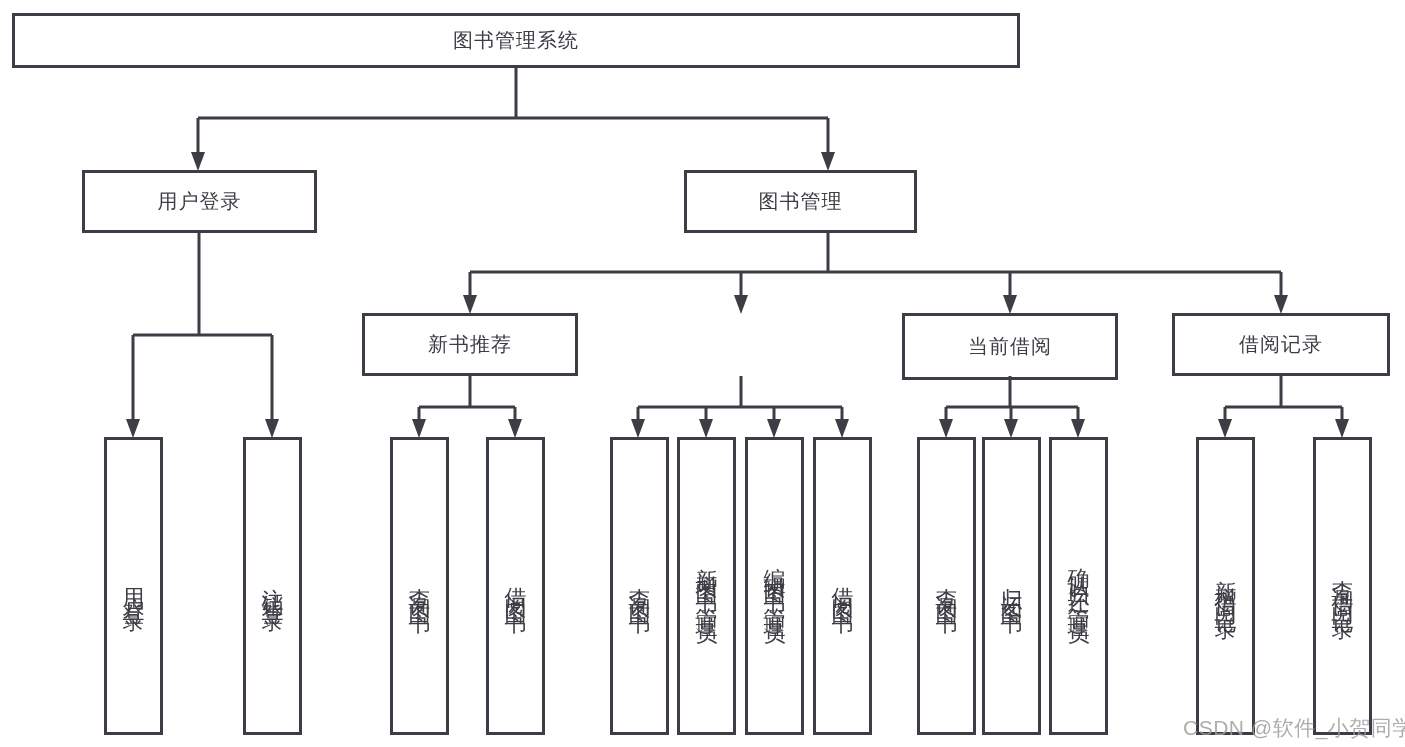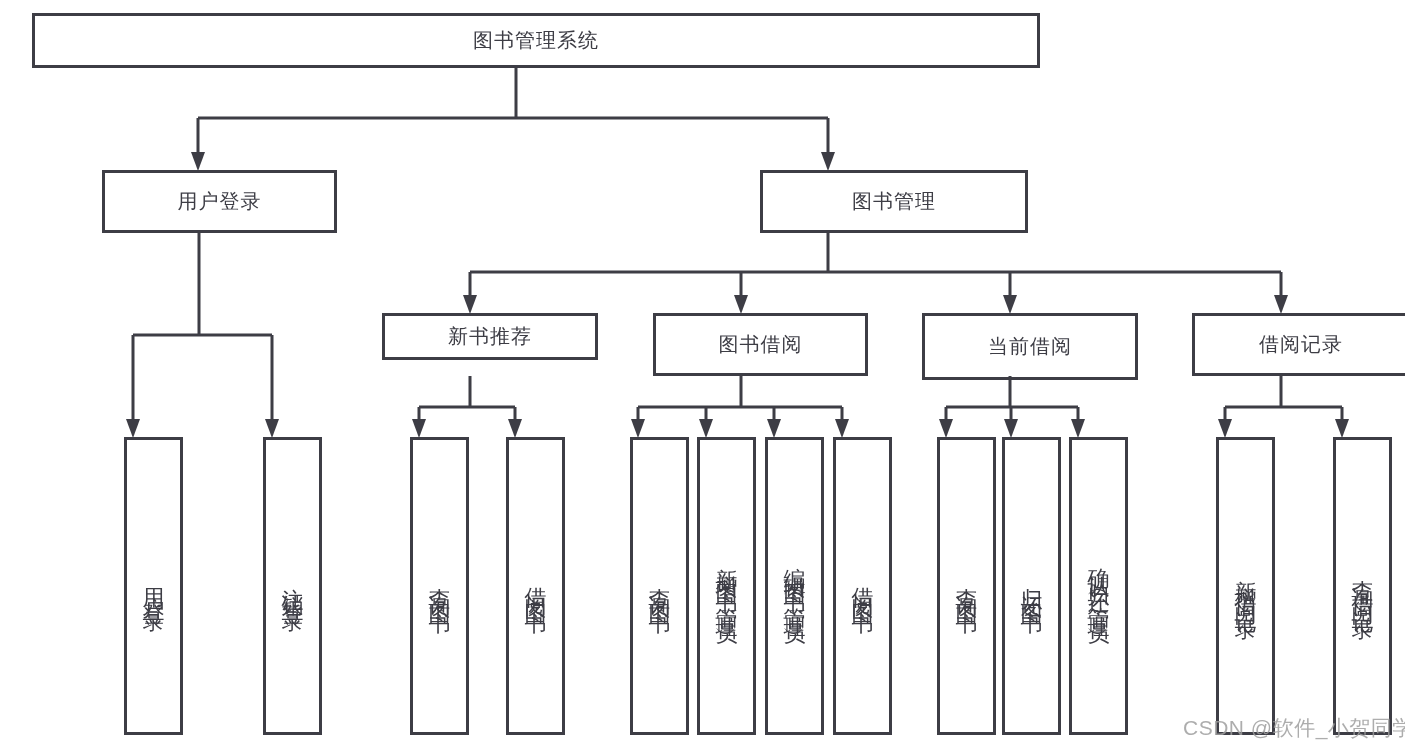--- a/index.html
+++ b/index.html
@@ -21,29 +21,28 @@
   .wires path{stroke:var(--line);stroke-width:3;fill:none;}
   .wires polygon{fill:var(--line);stroke:none;}
   .node{
     position:absolute;z-index:1;
     background:var(--box-bg);
     border:3px solid var(--line);
     box-sizing:border-box;
     display:flex;align-items:center;justify-content:center;
     font-size:20px;letter-spacing:1px;
     white-space:nowrap;
-    margin-left:20px;
   }
   
   .n-root{left:12px;top:13px;width:1008px;height:55px;}
   
   .n-user-login{left:82px;top:170px;width:235px;height:63px;}
-  .n-book-mgmt{left:740px;top:170px;width:268px;height:63px;}
+  .n-book-mgmt{left:684px;top:170px;width:233px;height:63px;}
   
-  .n-new-book{left:362px;top:313px;width:216px;height:47px;text-align:center;}
+  .n-new-book{left:362px;top:313px;width:216px;height:63px;text-align:center;}
   .n-borrow{left:633px;top:313px;width:215px;height:63px;}
   .n-current{left:902px;top:313px;width:216px;height:67px;}
   .n-records{left:1172px;top:313px;width:218px;height:63px;}
   
   .leaf{
     top:437px;width:59px;height:298px;
     writing-mode:vertical-rl;text-orientation:mixed;
     font-size:22px;letter-spacing:8px;
   }
   .lf-1{left:104px;}  .lf-2{left:243px;}
@@ -106,21 +105,20 @@
       <polygon points="1342,438 1335,419 1349,419"></polygon>
     </g>
   </svg>
 
   <div class="node n-root">图书管理系统</div>
 
   <div class="node n-user-login">用户登录</div>
   <div class="node n-book-mgmt">图书管理</div>
 
   <div class="node n-new-book">新书推荐</div>
-  <div class="node n-borrow">图书借阅</div>
   <div class="node n-current">当前借阅</div>
   <div class="node n-records">借阅记录</div>
 
   <div class="node leaf lf-1">用户登录</div>
   <div class="node leaf lf-2">注销登录</div>
 
   <div class="node leaf lf-3">查询图书</div>
   <div class="node leaf lf-4">借阅图书</div>
 
   <div class="node leaf lf-5">查询图书</div>

